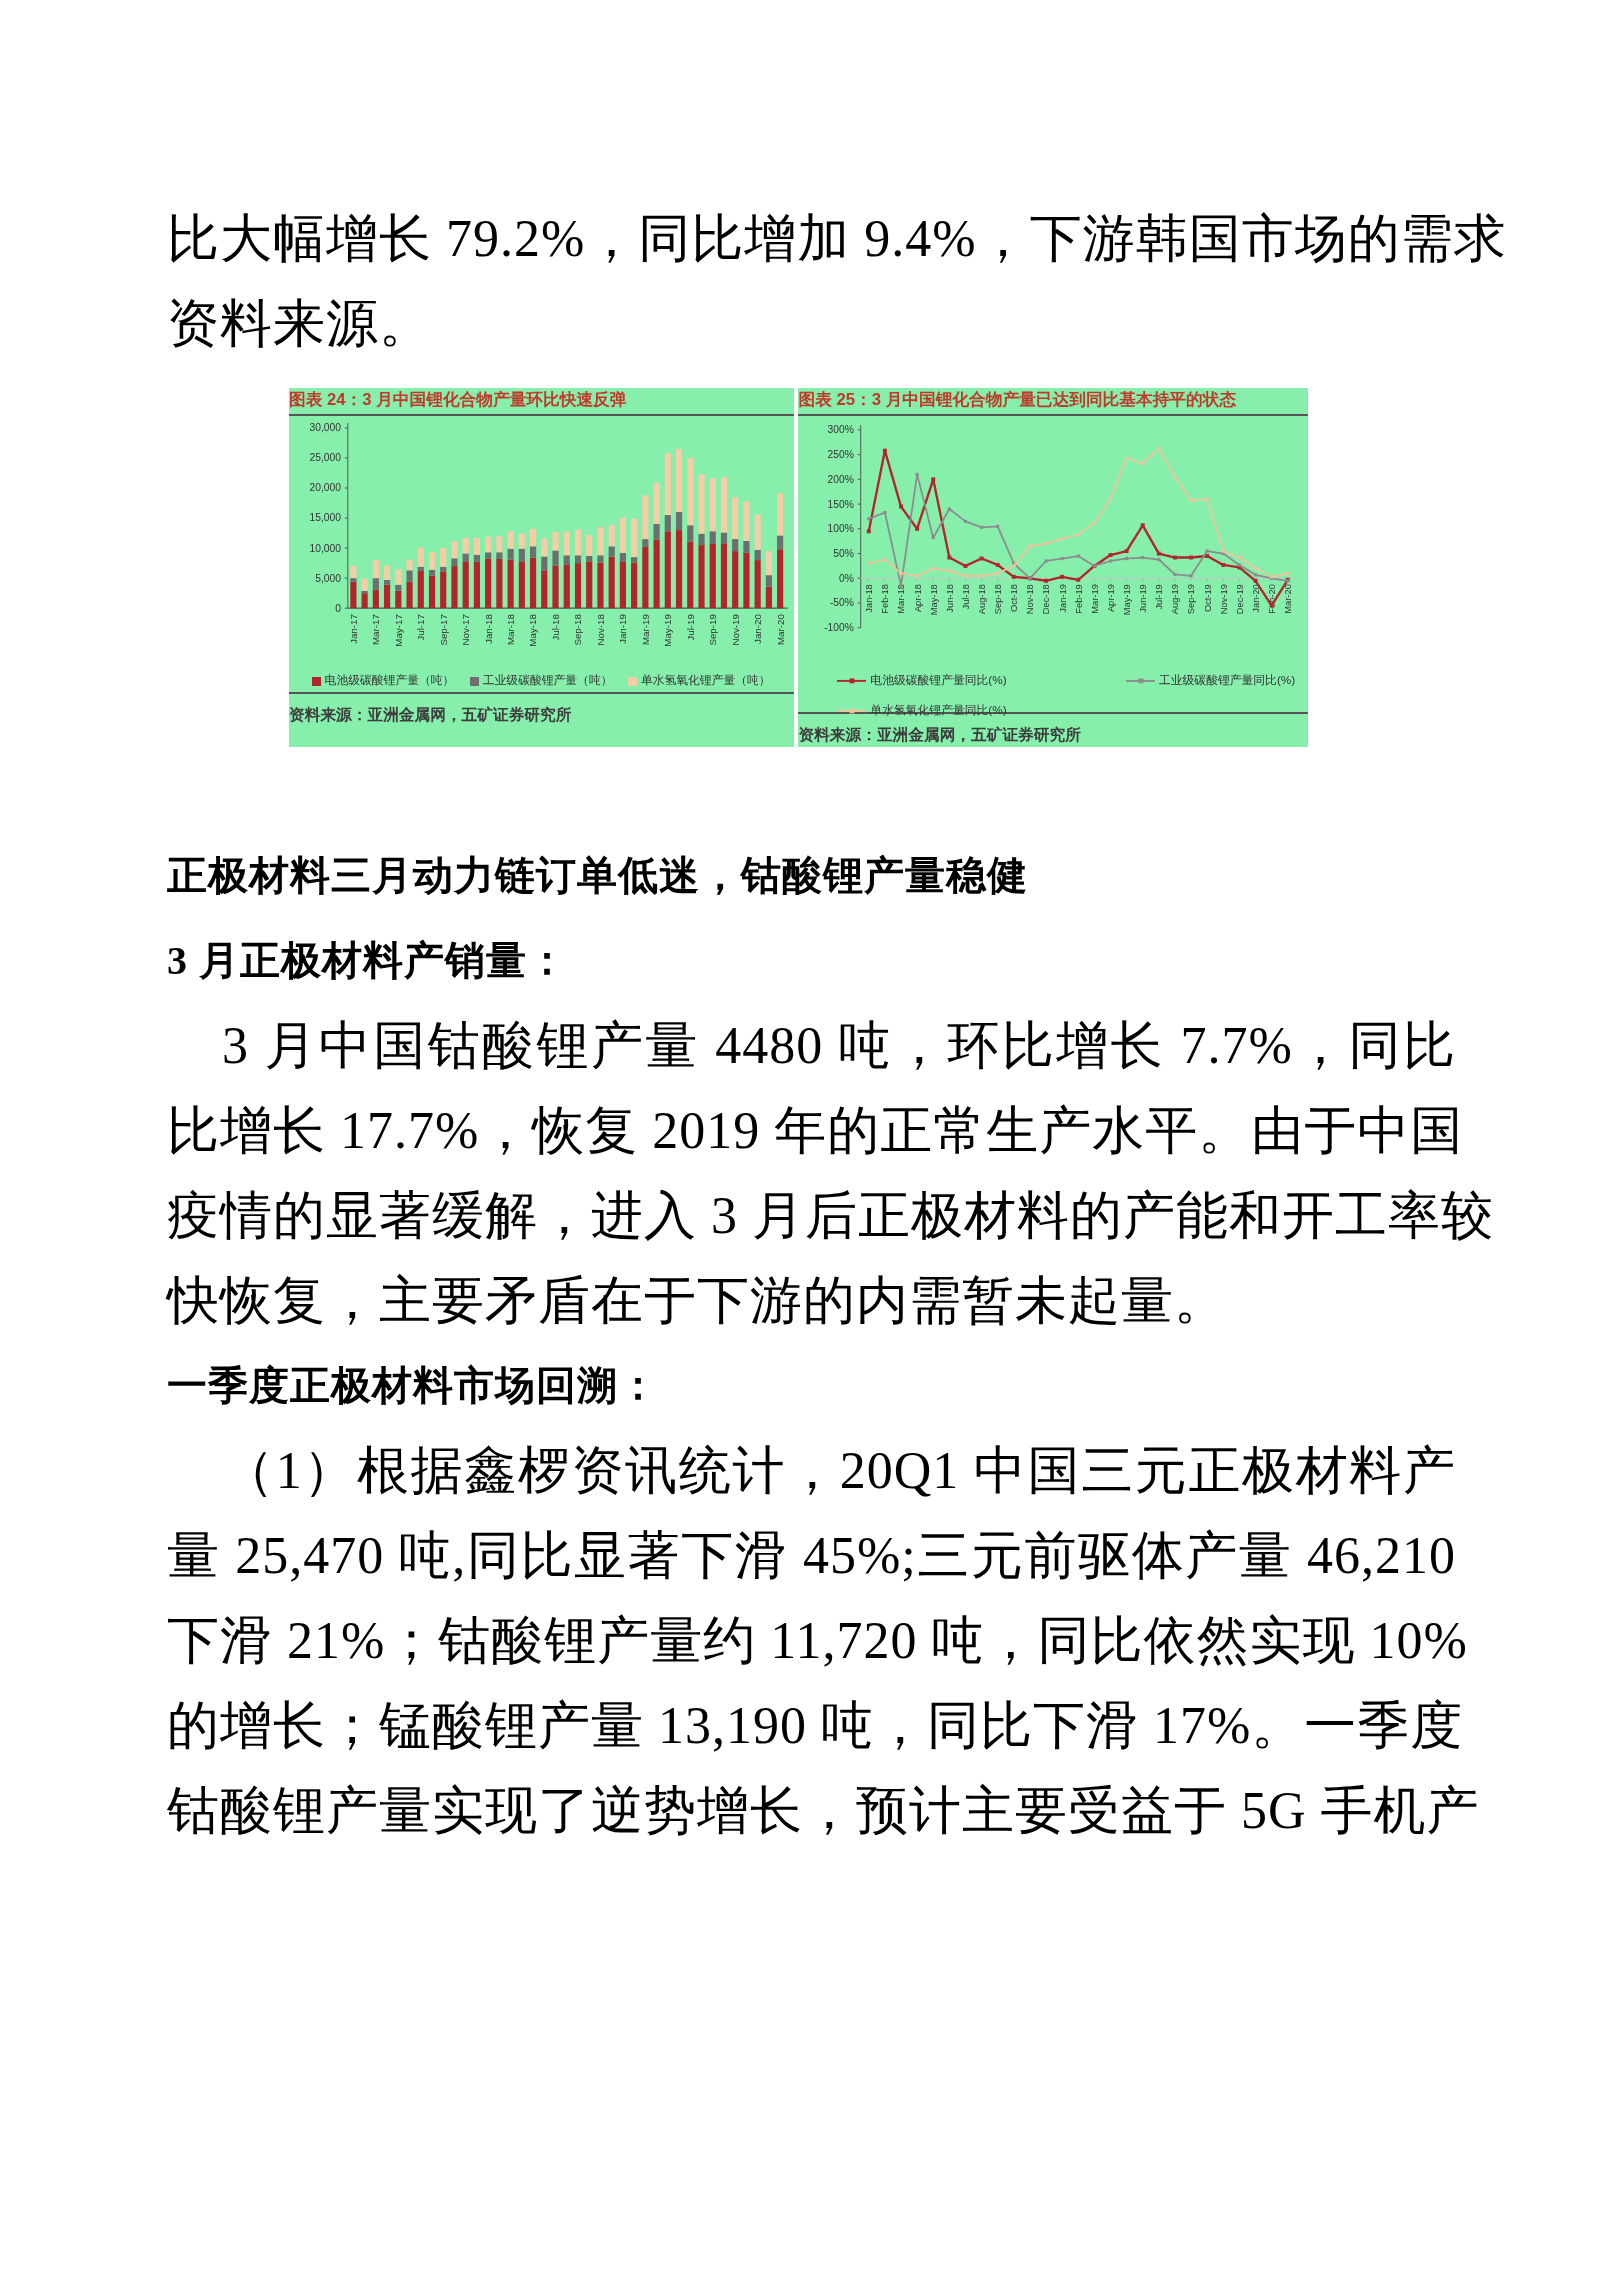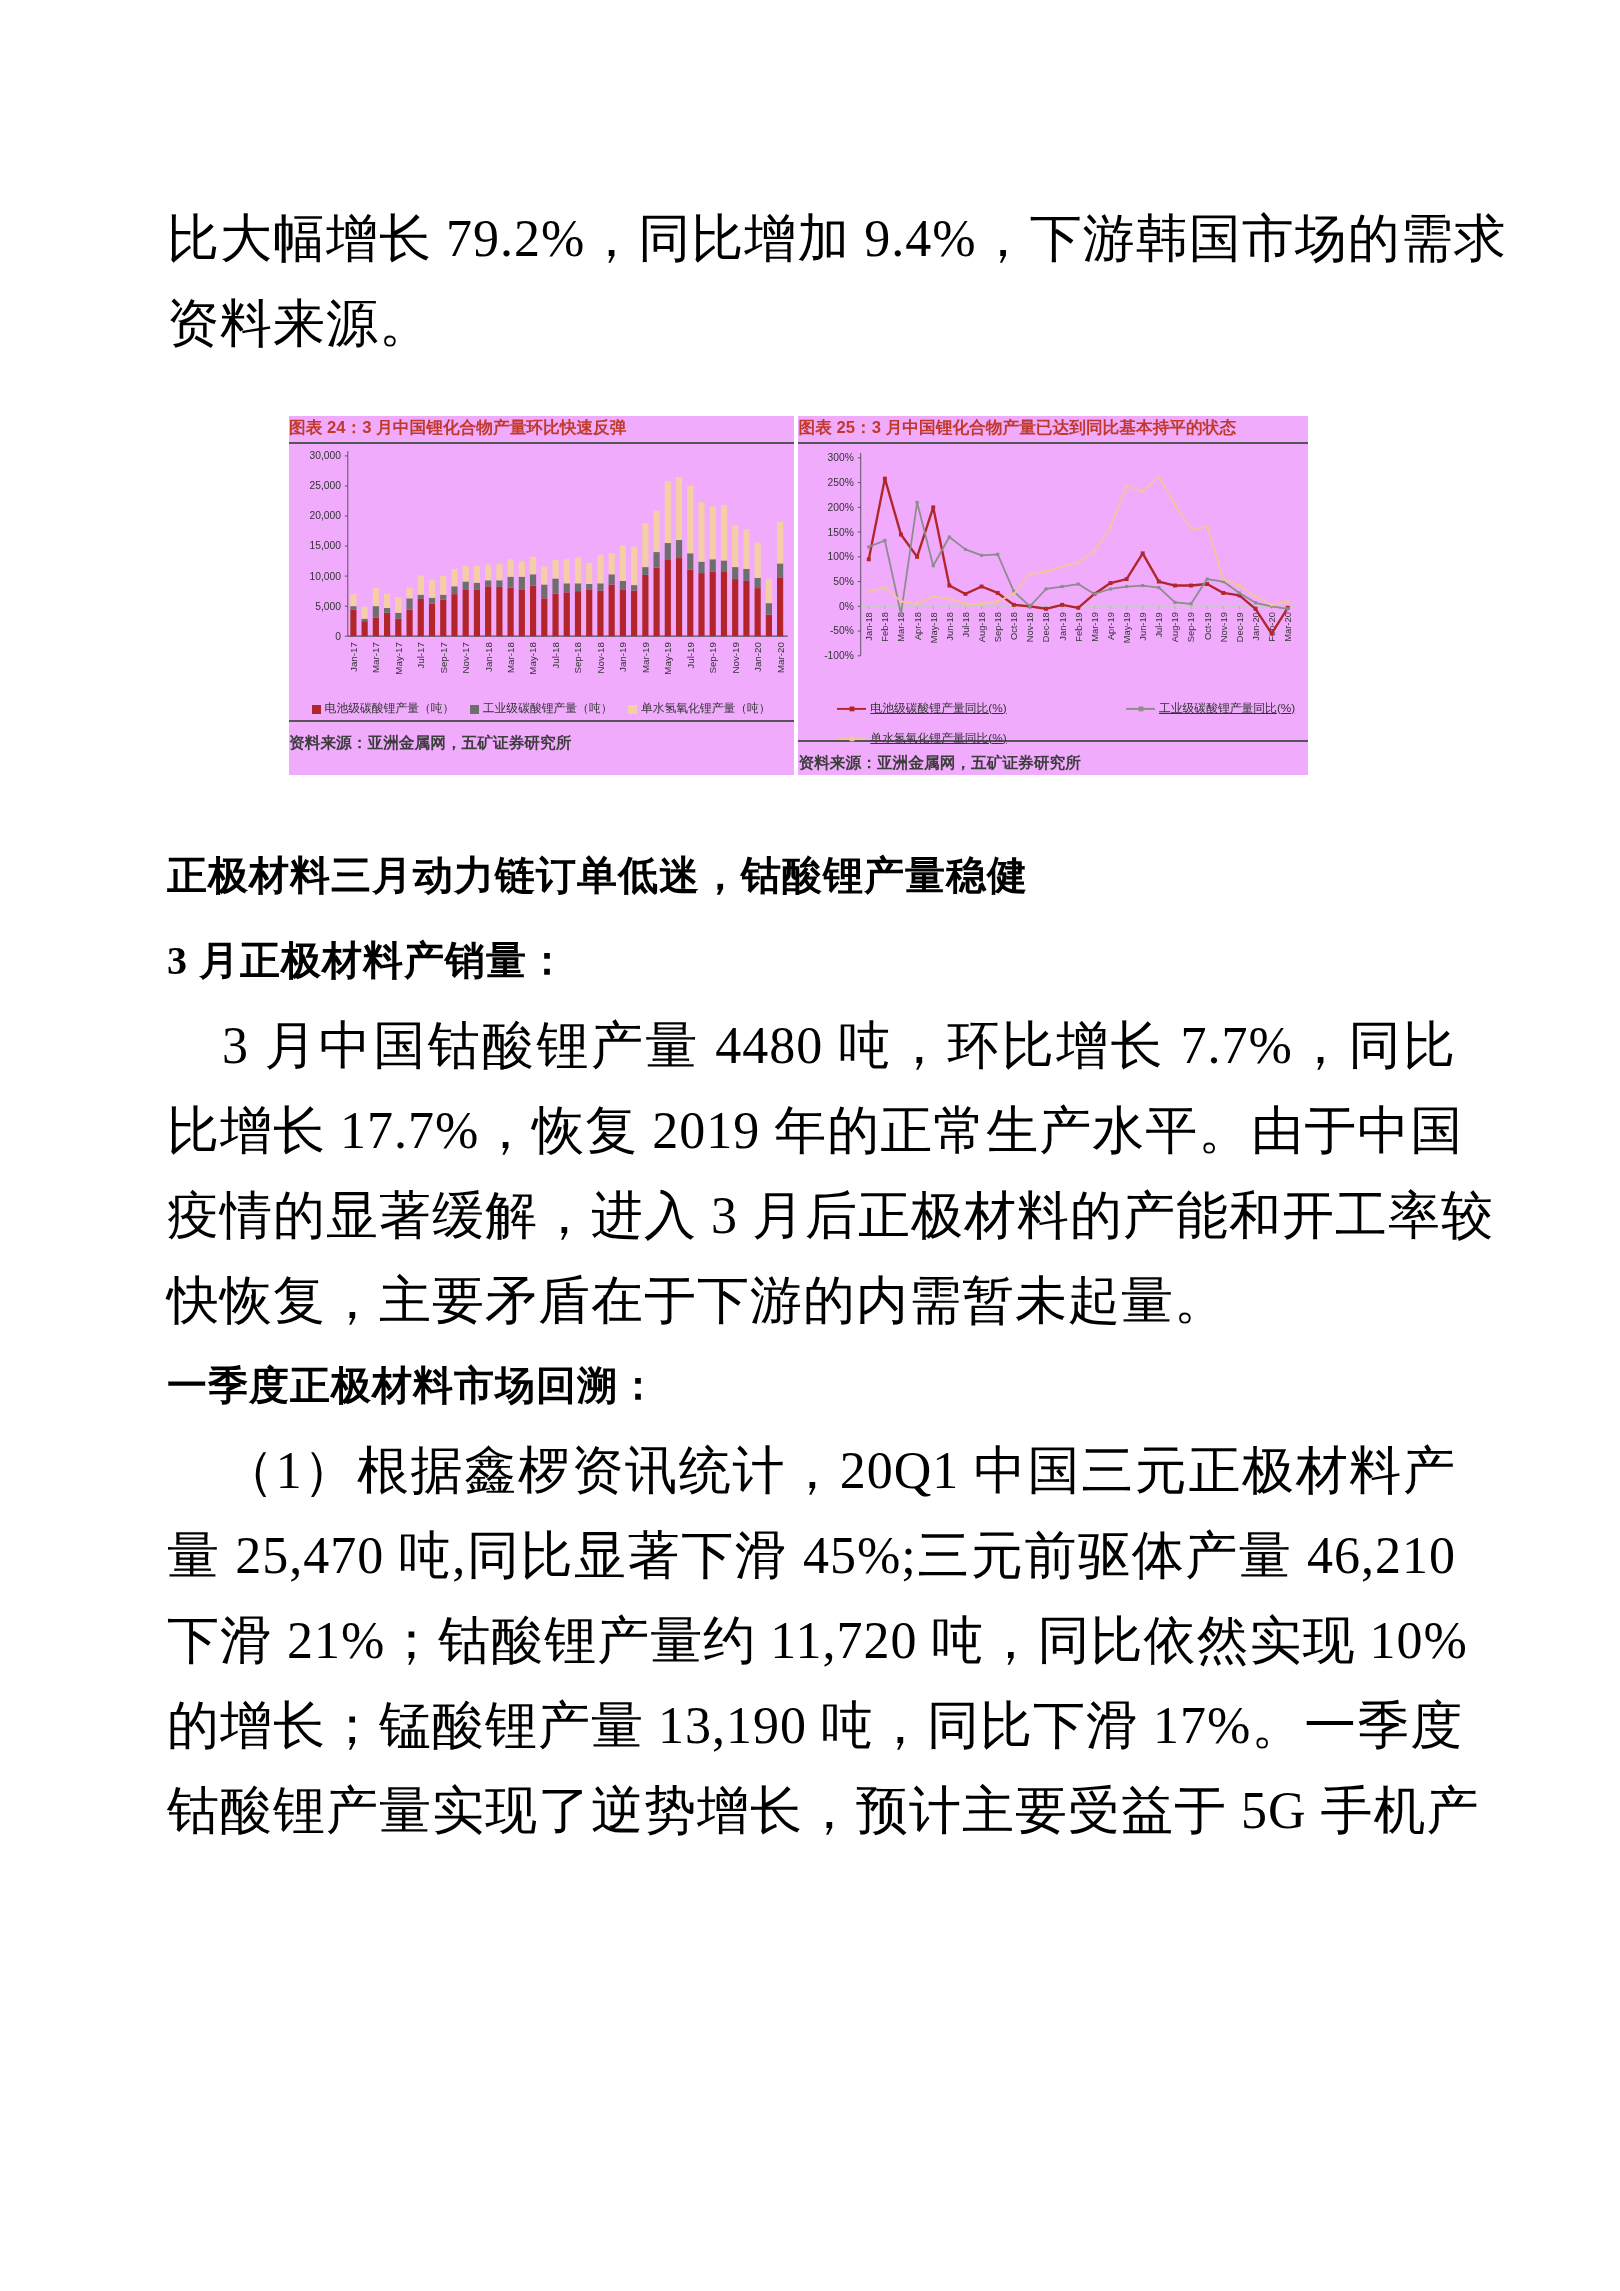--- a/index.html
+++ b/index.html
@@ -11,34 +11,34 @@
   .bline{height:85px;line-height:85px;font-size:52px;letter-spacing:1px;
          text-align:justify;text-align-last:justify;text-justify:inter-character;white-space:nowrap;}
   .bline.short{text-align:left;text-align-last:left;}
   .bline.indent{padding-left:55px;}
   .bheading{height:85px;line-height:85px;font-size:40px;font-weight:700;
             font-family:Liberation Serif, serif;
             text-align:left;text-align-last:left;white-space:nowrap;letter-spacing:1px;}
 
   
   .figrow{position:absolute;left:289px;top:388px;width:1019px;display:flex;gap:4.9px;}
-  .figure{background:#f0abfc;margin-top:28px;}
+  .figure{background:#86efac;}
   .figure.f24{width:505px;}
   .figure.f25{width:510px;}
   .fig-title{font-family:"Liberation Sans","DejaVu Sans",sans-serif;font-weight:700;
              font-size:16.7px;line-height:23.5px;color:#C0392B;white-space:nowrap;}
   .fig-rule{border-top:2px solid #555;margin:2px 0 0 0;}
   .fig-rule.bottom{margin-top:2px;}
   svg.chart{display:block;width:100%;height:257px;}
   .fig-legend{font-family:"Liberation Sans","DejaVu Sans",sans-serif;font-size:11.8px;color:#333;
               display:flex;justify-content:center;align-items:center;gap:15.7px;height:17.6px;white-space:nowrap;}
   .fig-legend .item{display:flex;align-items:center;gap:3.9px;}
   .fig-legend .sw{width:8.8px;height:8.8px;display:inline-block;}
   .fig-legend.twocol{display:grid;grid-template-columns:58% 42%;height:37px;row-gap:14px;
-                     justify-content:start;align-items:center;padding-left:39px;box-sizing:border-box;text-decoration:underline;}
+                     justify-content:start;align-items:center;padding-left:39px;box-sizing:border-box;}
   .fig-legend.twocol .item{justify-content:flex-start;}
   .legline{display:inline-block;}
   .fig-source{font-family:"Liberation Sans","DejaVu Sans",sans-serif;font-weight:700;
               font-size:15.7px;color:#3d3d3d;line-height:25.5px;padding-top:8px;white-space:nowrap;}
 </style>
 </head>
 <body>
 
 <div class="page">
 

